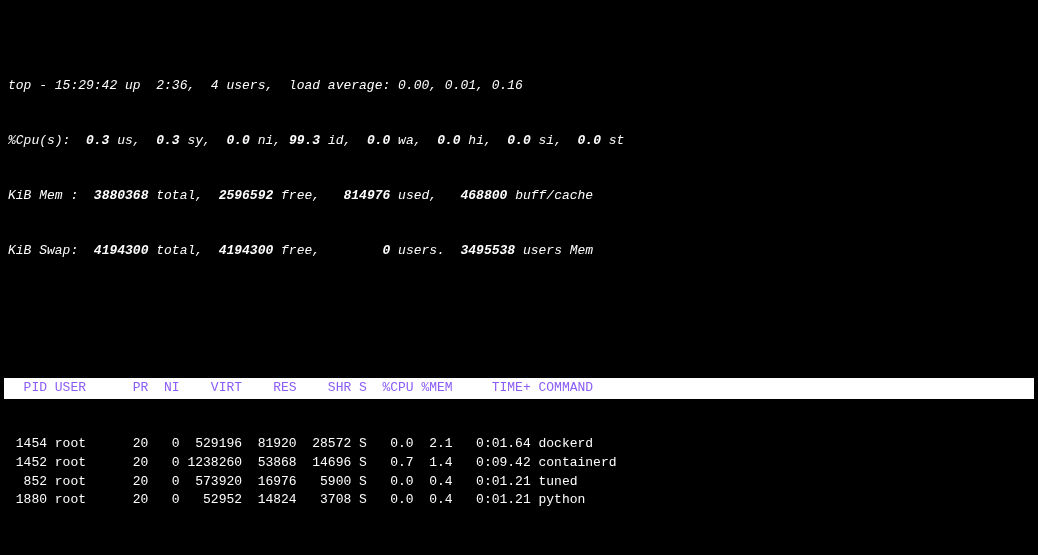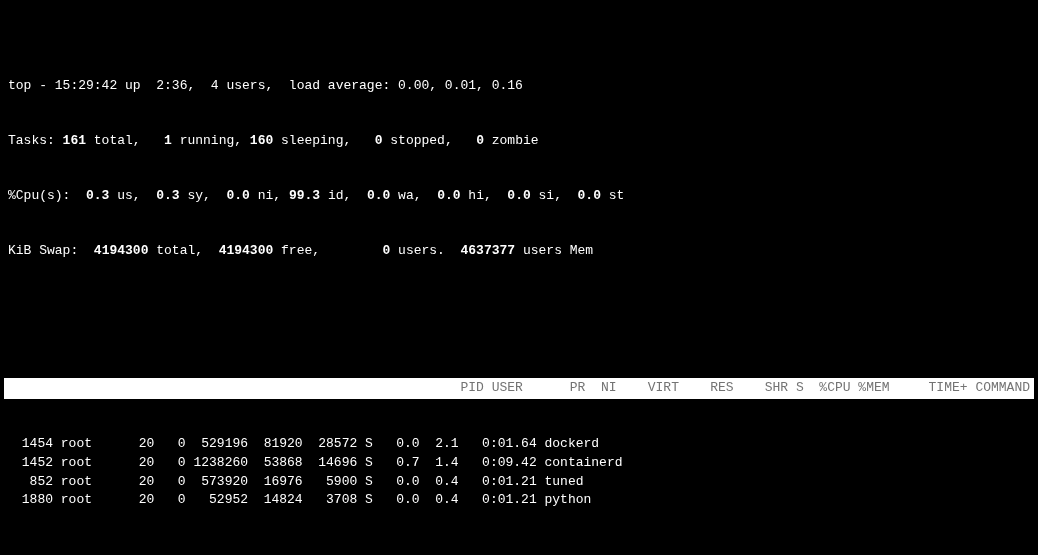--- a/index.html
+++ b/index.html
@@ -16,51 +16,50 @@
       width: 1038px;
       height: 555px;
       overflow: hidden;
     }
     .terminal {
       padding: 2px 4px;
       white-space: pre;
     }
     .header-section {
       padding: 2px 4px;
+      font-style: italic;
     }
     .header-line {
       white-space: pre;
       line-height: 1.45;
     }
     .bold {
       font-weight: bold;
     }
     .table-header {
       background-color: #ffffff;
-      color: #737373;
+      color: #8b5cf6;
       padding: 1px 4px;
       white-space: pre;
       font-weight: normal;
-      text-align: right;
     }
     .table-body {
       padding: 0 4px;
     }
     .table-row {
       white-space: pre;
       line-height: 1.45;
-      margin-left: 6px;
     }
   </style>
 </head>
 <body>
 
 <div class="terminal">
   <div class="header-section">
     <div class="header-line">top - 15:29:42 up  2:36,  4 users,  load average: 0.00, 0.01, 0.16</div>
-    <div class="header-line"><span>Tasks: </span><span class="bold">161</span><span> total,   </span><span class="bold">1</span><span> running, </span><span class="bold">160</span><span> sleeping,   </span><span class="bold">0</span><span> stopped,   </span><span class="bold">0</span><span> zombie</span></div>
     <div class="header-line"><span>%Cpu(s):  </span><span class="bold">0.3</span><span> us,  </span><span class="bold">0.3</span><span> sy,  </span><span class="bold">0.0</span><span> ni, </span><span class="bold">99.3</span><span> id,  </span><span class="bold">0.0</span><span> wa,  </span><span class="bold">0.0</span><span> hi,  </span><span class="bold">0.0</span><span> si,  </span><span class="bold">0.0</span><span> st</span></div>
-    <div class="header-line"><span>KiB Swap:  </span><span class="bold">4194300</span><span> total,  </span><span class="bold">4194300</span><span> free,        </span><span class="bold">0</span><span> users.  </span><span class="bold">4637377</span><span> users Mem</span></div>
+    <div class="header-line"><span>KiB Mem :  </span><span class="bold">3880368</span><span> total,  </span><span class="bold">2596592</span><span> free,   </span><span class="bold">814976</span><span> used,   </span><span class="bold">468800</span><span> buff/cache</span></div>
+    <div class="header-line"><span>KiB Swap:  </span><span class="bold">4194300</span><span> total,  </span><span class="bold">4194300</span><span> free,        </span><span class="bold">0</span><span> users.  </span><span class="bold">3495538</span><span> users Mem</span></div>
   </div>
   <div style="height:6px"></div>
   <div class="table-header">  PID USER      PR  NI    VIRT    RES    SHR S  %CPU %MEM     TIME+ COMMAND</div>
   <div class="table-body" id="table-body"><div class="table-row"> 1454 root      20   0  529196  81920  28572 S   0.0  2.1   0:01.64 dockerd</div><div class="table-row"> 1452 root      20   0 1238260  53868  14696 S   0.7  1.4   0:09.42 containerd</div><div class="table-row">  852 root      20   0  573920  16976   5900 S   0.0  0.4   0:01.21 tuned</div><div class="table-row"> 1880 root      20   0   52952  14824   3708 S   0.0  0.4   0:01.21 python</div></div>
 </div>
 
 </body></html>

